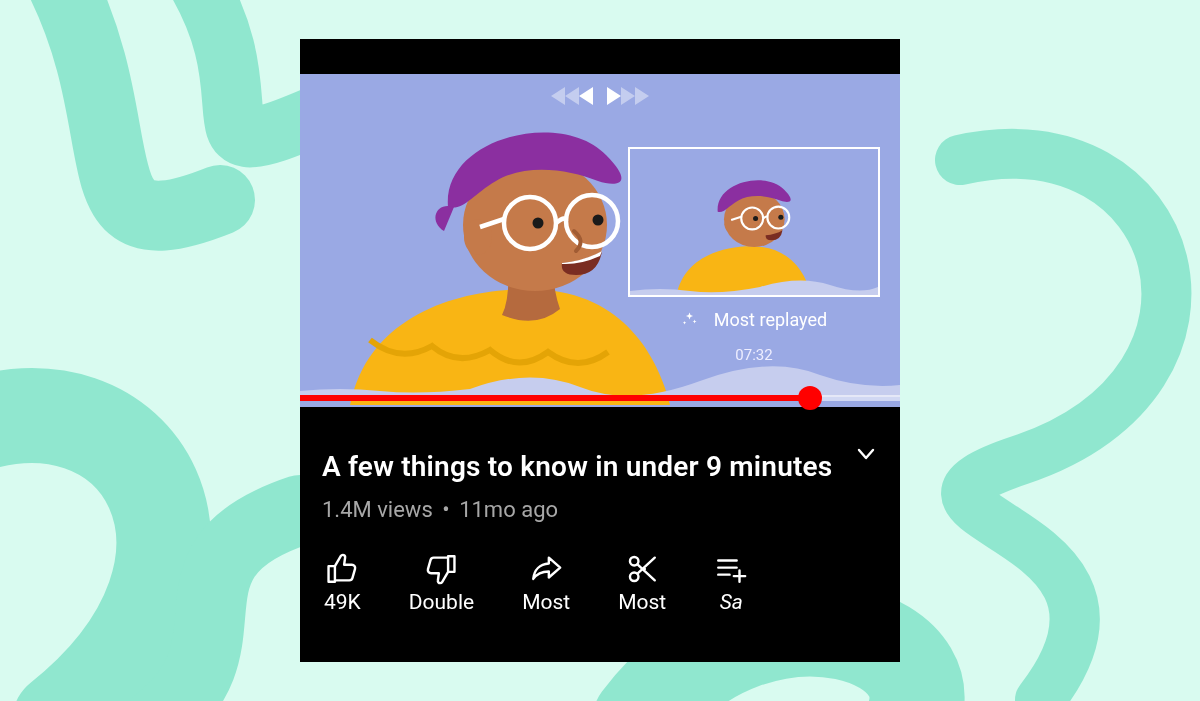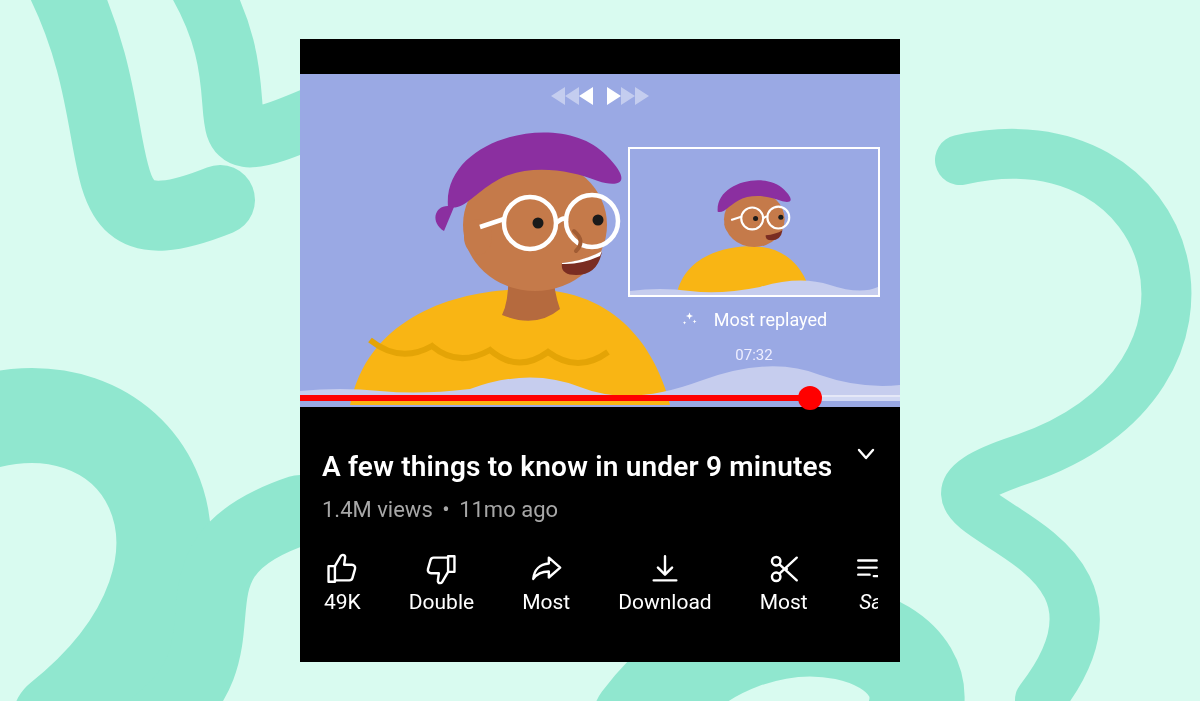--- a/index.html
+++ b/index.html
@@ -191,26 +191,20 @@
           <span>Double</span>
         </div>
         <div class="act">
           <svg viewBox="0 0 24 24">
             <path d="M14 4l8 7-8 7v-4.2c-5 .1-8.6 1.8-11 5.2.6-6.4 4.6-10.4 11-10.9V4z"></path>
           </svg>
           <span>Most</span>
         </div>
         <div class="act">
           <svg viewBox="0 0 24 24">
-            <path d="M12 3v12M7 11l5 5 5-5M4 20h16"></path>
-          </svg>
-          <span>Download</span>
-        </div>
-        <div class="act">
-          <svg viewBox="0 0 24 24">
             <circle cx="6.5" cy="6.5" r="3"></circle>
               <circle cx="6.5" cy="17.5" r="3"></circle>
             <path d="M21 4L8.8 15.3M21 20L8.8 8.7M14 12l.01 0"></path>
           </svg>
           <span>Most</span>
         </div>
         <div class="act cut">
           <svg viewBox="0 0 24 24">
             <path d="M3 6h13M3 11h13M3 16h8M18 13v8M14 17h8"></path>
           </svg>

